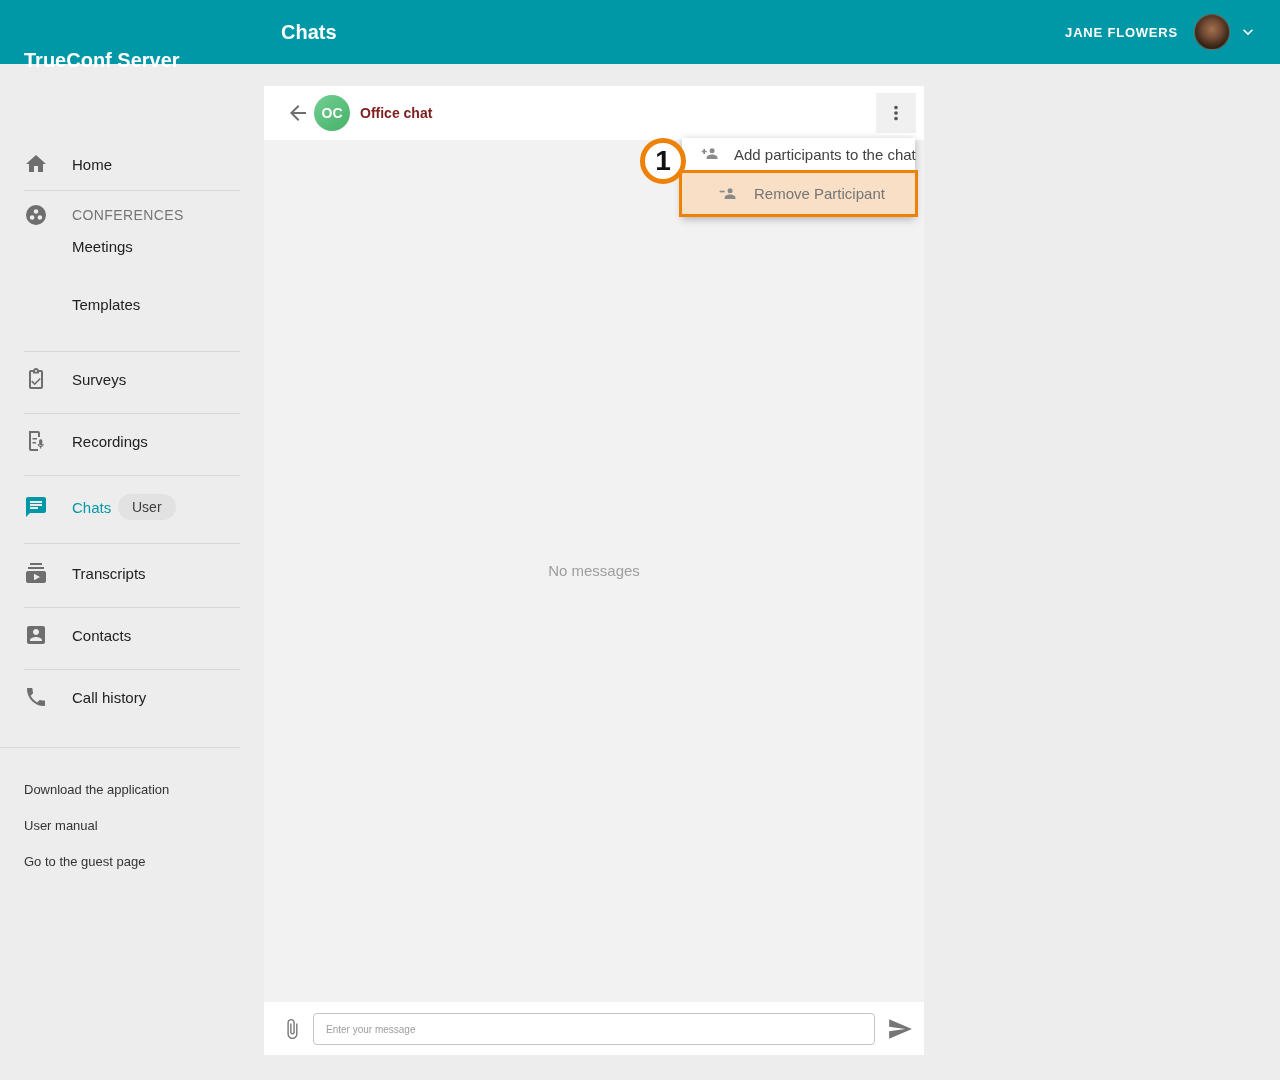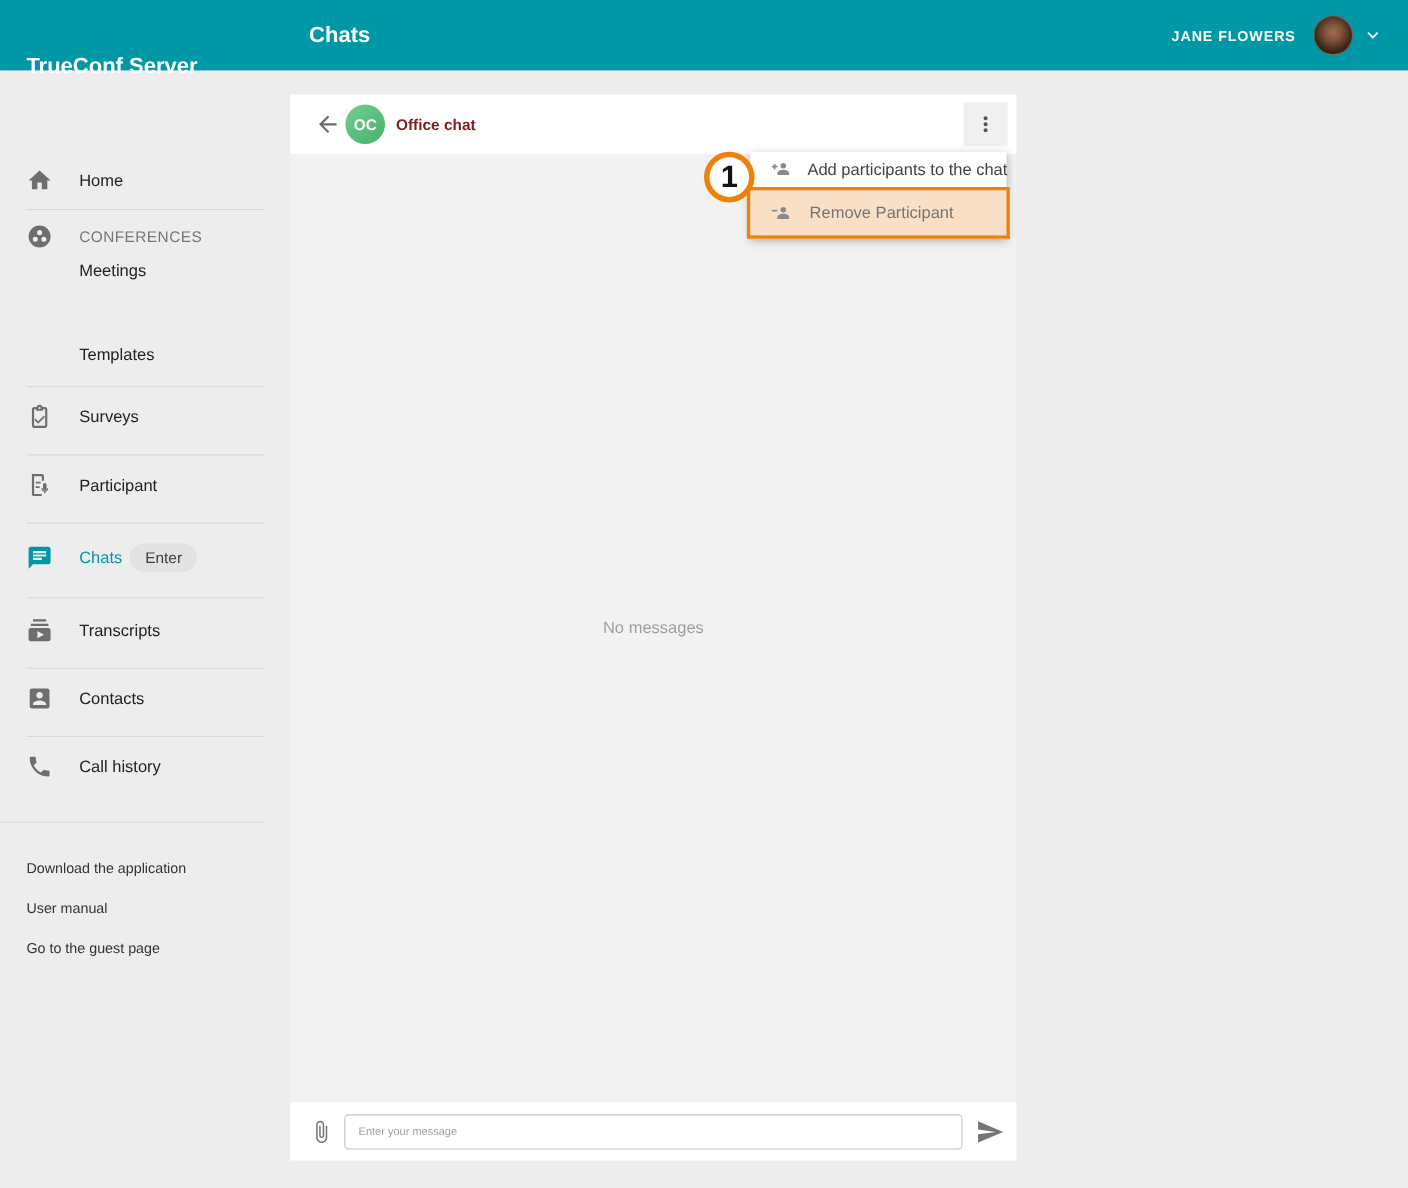--- a/index.html
+++ b/index.html
@@ -21,41 +21,41 @@
   .nav-row .icon { position:absolute; left:24px; width:24px; height:24px; display:flex; align-items:center; justify-content:center; }
   .nav-row .lbl { position:absolute; left:72px; font-size:15px; color:#212121; }
   .section-lbl { color:#757575 !important; font-size:14px !important; letter-spacing:.4px; }
   .sub-lbl { position:absolute; left:72px; font-size:15px; color:#212121; }
   .divider { position:absolute; left:24px; width:216px; height:1px; background:#d8d8d8; }
   .divider.wide { left:0; width:240px; }
   .teal-lbl { color:#0097a7 !important; }
   .badge { position:absolute; left:118px; background:#e2e2e2; color:#3d3d3d; font-size:14px; padding:5px 14px; border-radius:15px; }
   .side-link { position:absolute; left:24px; width:216px; height:22px; display:flex; align-items:center; font-size:13px; color:#333; cursor:pointer; }
 
-  .r-home{top:80px} .d1{top:126px} .r-conf{top:131px} .r-meet{top:162px} .r-vr{top:200px} .r-tmpl{top:238px}
+  .r-home{top:80px} .d1{top:126px} .r-conf{top:131px} .r-meet{top:162px} .r-vr{top:200px} .r-tmpl{top:220px}
   .d2{top:287px} .r-surv{top:295px} .d3{top:349px} .r-trans{top:357px} .d4{top:411px} .r-chats{top:423px}
   .d5{top:479px} .r-rec{top:489px} .d6{top:543px} .r-cont{top:551px} .d7{top:605px} .r-call{top:613px}
   .d8{top:683px} .l1{top:714px} .l2{top:750px} .l3{top:786px}
 
   
   .chat-panel { position:absolute; left:264px; top:86px; width:660px; height:969px; background:#f2f2f2; }
   .chat-header { position:absolute; left:0; top:0; width:660px; height:54px; background:#fff; display:flex; align-items:center; }
   .back-btn { position:absolute; left:14px; width:40px; height:40px; top:7px; display:flex; align-items:center; justify-content:center; cursor:pointer; }
   .chat-avatar { position:absolute; left:50px; top:9px; width:36px; height:36px; border-radius:50%; background:linear-gradient(140deg,#72cf92,#45b168); color:#fff; font-size:14px; font-weight:bold; display:flex; align-items:center; justify-content:center; }
   .chat-title { position:absolute; left:96px; top:0; height:54px; display:flex; align-items:center; font-size:14px; font-weight:bold; color:#7f1d1d; }
   .kebab-btn { position:absolute; right:8px; top:7px; width:40px; height:40px; background:#f0f0f0; display:flex; align-items:center; justify-content:center; cursor:pointer; }
 
   .empty-state { position:absolute; left:0; top:476px; width:660px; text-align:center; font-size:15px; color:#9e9e9e; }
 
   
   .menu { position:absolute; left:418px; top:52px; width:233px; background:#fff; box-shadow:0 2px 8px rgba(0,0,0,.28); z-index:20; }
   .menu-item { height:32px; display:flex; align-items:center; padding-left:18px; cursor:pointer; }
   .menu-item .mi-icon { width:22px; display:flex; margin-right:14px; }
   .menu-item .mi-lbl { font-size:15px; color:#424242; white-space:nowrap; }
-  .menu-item.highlighted { margin:0 -3px; border:3px solid #ee8208; background:#f8dfc6; height:47px; padding-left:18px; }
+  .menu-item.highlighted { margin:0 -3px; border:3px solid #ee8208; background:#f8dfc6; height:47px; padding-left:36px; }
   .menu-item.highlighted .mi-lbl { color:#757575; }
 
   .callout { position:absolute; left:376px; top:52px; width:46px; height:46px; border-radius:50%; background:#fff; border:5px solid #ee8208; z-index:30; display:flex; align-items:center; justify-content:center; font-size:28px; font-weight:bold; color:#111; }
 
   
   .composer { position:absolute; left:0; bottom:0; width:660px; height:53px; background:#fff; display:flex; align-items:center; }
   .clip-btn { position:absolute; left:16px; width:24px; height:28px; display:flex; align-items:center; justify-content:center; cursor:pointer; }
   .msg-input { position:absolute; left:49px; top:11px; width:562px; height:32px; border:1px solid #c4c4c4; border-radius:4px; padding:0 12px; font-size:10px; font-family:"Liberation Sans",sans-serif; color:#333; background:#fff; outline:none; }
   .msg-input::placeholder { color:#9e9e9e; }
   .send-btn { position:absolute; right:8px; top:12px; width:32px; height:30px; display:flex; align-items:center; justify-content:center; cursor:pointer; }
@@ -120,32 +120,32 @@
 
   <div class="nav-row r-trans">
     <span class="icon">
       <svg width="24" height="24" viewBox="0 0 24 24" fill="#6e6e6e">
           <path d="M5 2h9a2 2 0 0 1 2 2v4h-2V4H7v16h7v2H7a2 2 0 0 1-2-2V2z"></path>
           <path d="M8.5 9h4.5v1.6H8.5zM8.5 13h3.5v1.6H8.5z"></path>
           <path d="M16.7 10.2c.9 0 1.6.7 1.6 1.6v3.2a1.6 1.6 0 0 1-3.2 0v-3.2c0-.9.7-1.6 1.6-1.6z"></path>
           <path d="M13.6 14.9h1.1c0 1.1.9 2 2 2s2-.9 2-2h1.1a3.1 3.1 0 0 1-2.5 3v1.6h-1.2v-1.6a3.1 3.1 0 0 1-2.5-3z"></path>
         </svg>
     </span>
-    <span class="lbl">Participant</span>
+    <span class="lbl">Recordings</span>
   </div>
   <div class="divider d4"></div>
 
   <div class="nav-row r-chats">
     <span class="icon">
       <svg width="24" height="24" viewBox="0 0 24 24" fill="#0097a7">
           <path d="M20 2H4c-1.1 0-1.99.9-1.99 2L2 22l4-4h14c1.1 0 2-.9 2-2V4c0-1.1-.9-2-2-2zM6 9h12v2H6V9zm8 5H6v-2h8v2zm4-6H6V6h12v2z"></path>
         </svg>
     </span>
     <span class="lbl teal-lbl">Chats</span>
-    <span class="badge">Enter</span>
+    <span class="badge">User</span>
   </div>
   <div class="divider d5"></div>
 
   <div class="nav-row r-rec">
     <span class="icon">
       <svg width="24" height="24" viewBox="0 0 24 24" fill="#6e6e6e">
           <path d="M20 8H4V6h16v2zm-2-6H6v2h12V2zm4 10v8c0 1.1-.9 2-2 2H4c-1.1 0-2-.9-2-2v-8c0-1.1.9-2 2-2h16c1.1 0 2 .9 2 2zm-6 4l-6-3.27v6.53L16 16z"></path>
         </svg>
     </span>
     <span class="lbl">Transcripts</span>

